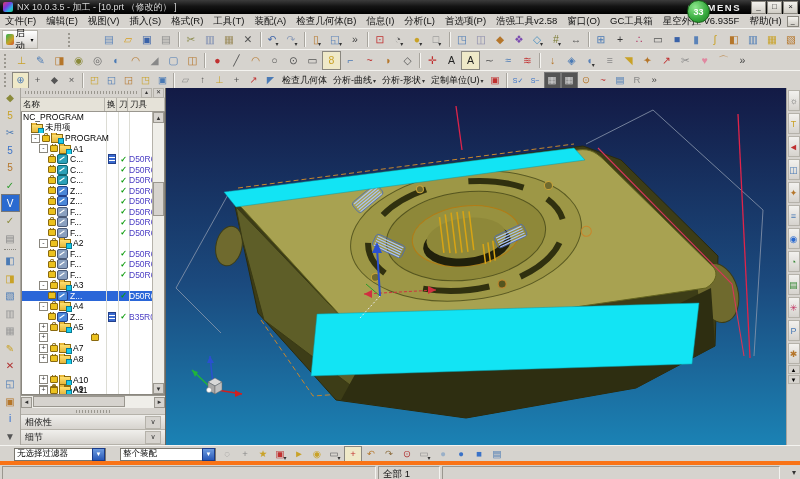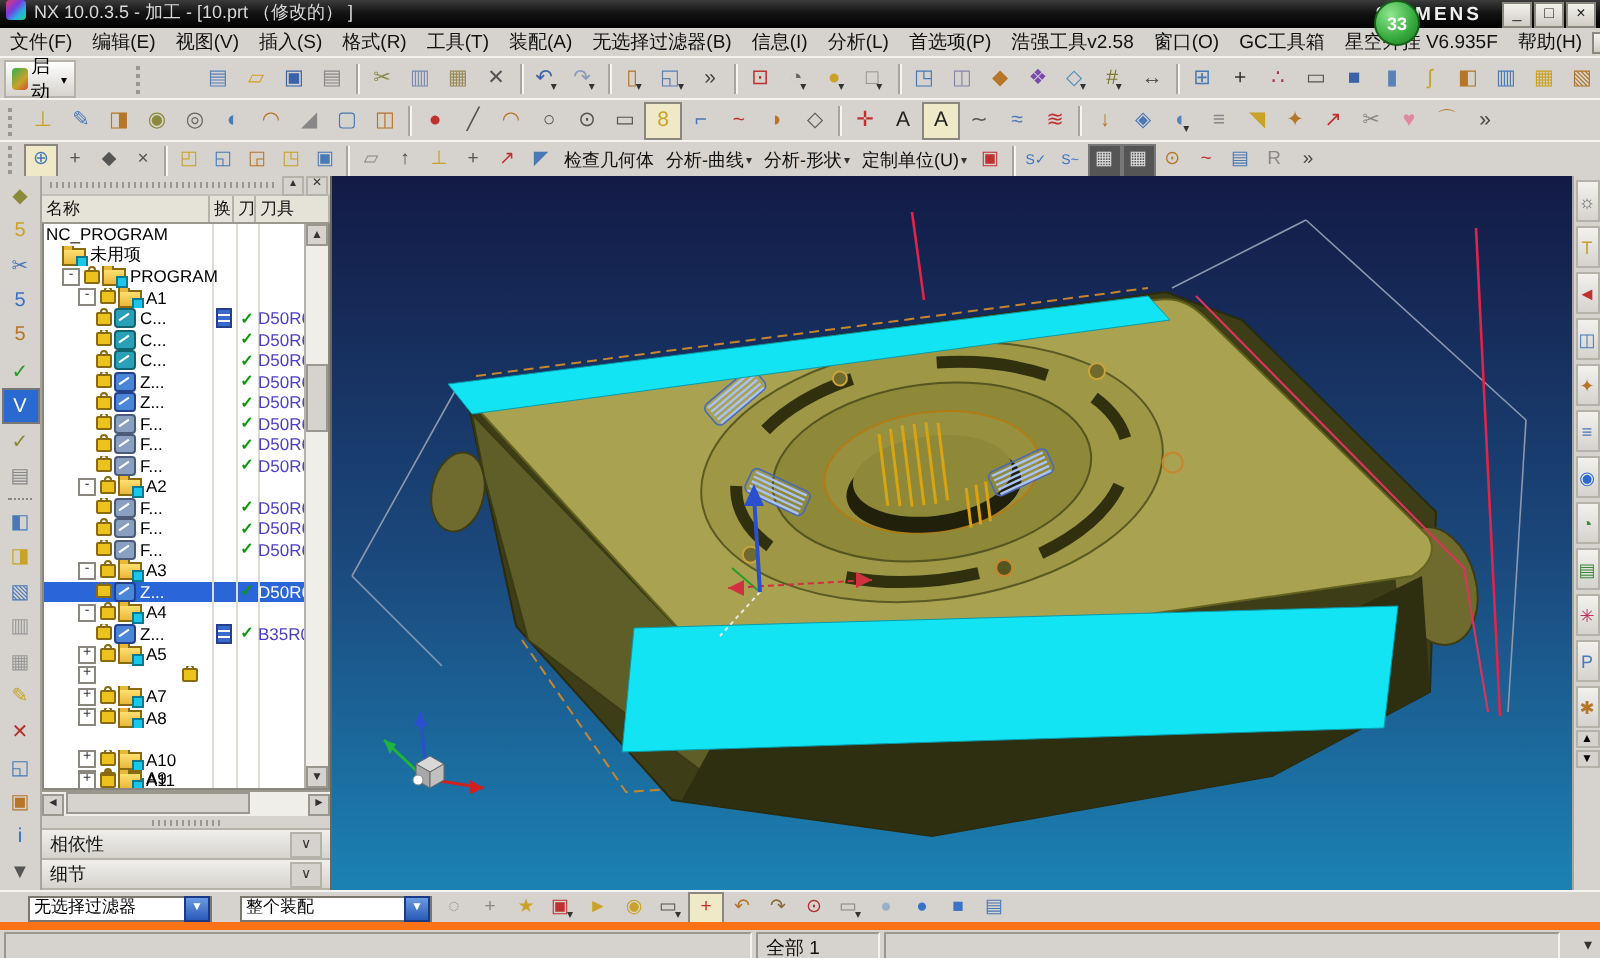--- a/index.html
+++ b/index.html
@@ -1,21 +1,21 @@
 <!DOCTYPE html>
 <html><head>
 <meta charset="utf-8">
 <style>
 html,body{margin:0;padding:0;background:#888;}
 #app{position:relative;width:800px;height:479px;background:#d6d3ce;overflow:hidden;
      font-family:"Liberation Sans",sans-serif;-webkit-font-smoothing:antialiased;}
 
 .titlebar{position:absolute;top:0;left:0;right:0;height:14px;
   background:linear-gradient(#3c3c3c,#141414 45%,#000);color:#d8d8d8;
-  display:flex;font-size:9px;padding-left:3px;}
+  display:flex;align-items:center;font-size:9px;padding-left:3px;}
 .nxlogo{width:10px;height:10px;margin-right:4px;border-radius:2px;
   background:linear-gradient(135deg,#e03a6a,#7a3ae0 40%,#2ab0e0 70%,#20d080);}
 .tb-title{white-space:nowrap;}
 .tb-right{margin-left:auto;display:flex;align-items:center;gap:4px;padding-right:2px;}
 .brand{font-weight:bold;letter-spacing:1.5px;color:#efefef;font-size:9.5px;margin-right:6px;}
 .winbtn{width:13px;height:11px;background:linear-gradient(#f4f2ee,#cfccc4);border:1px solid #8a877f;
   font-size:8px;line-height:9px;text-align:center;color:#222;}
 .winbtn.sm{width:10px;height:9px;font-size:7px;line-height:7px;}
 .badge33{position:absolute;left:687px;top:0;width:21px;height:21px;border-radius:50%;
   background:radial-gradient(circle at 35% 30%,#8ee88e,#35a83c 60%,#1d7a24);border:1px solid #166018;
@@ -135,21 +135,21 @@
 
   <div class="menubar">
     <span id="menu-items" style="display:flex;">
         <span class="mi">文件(F)</span>
         <span class="mi">编辑(E)</span>
         <span class="mi">视图(V)</span>
         <span class="mi">插入(S)</span>
         <span class="mi">格式(R)</span>
         <span class="mi">工具(T)</span>
         <span class="mi">装配(A)</span>
-        <span class="mi">无选择过滤器(B)</span>
+        <span class="mi">检查几何体(B)</span>
         <span class="mi">信息(I)</span>
         <span class="mi">分析(L)</span>
         <span class="mi">首选项(P)</span>
         <span class="mi">浩强工具v2.58</span>
         <span class="mi">窗口(O)</span>
         <span class="mi">GC工具箱</span>
         <span class="mi">星空外挂 V6.935F</span>
         <span class="mi">帮助(H)</span>
       </span>
     <span class="menu-right" id="mdi-controls">

